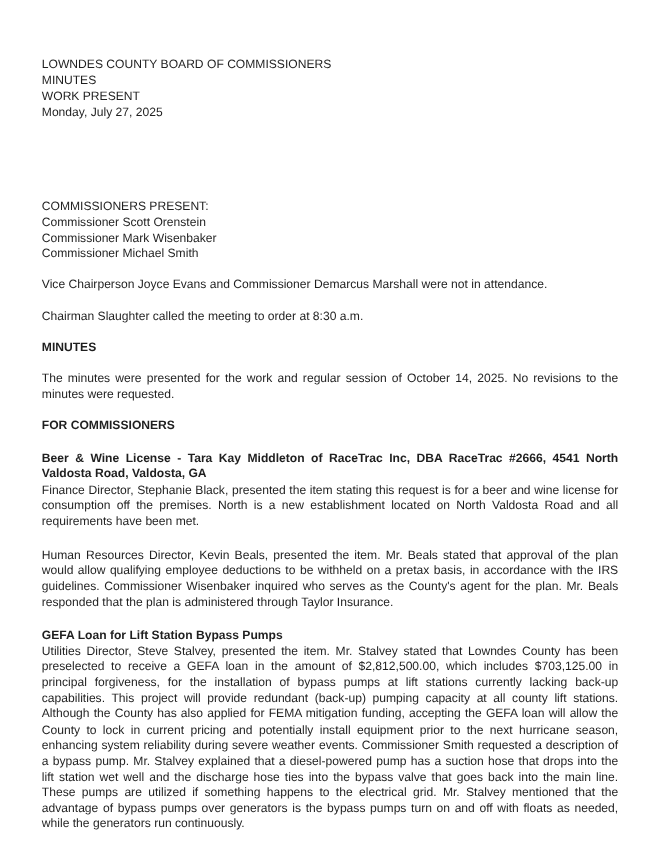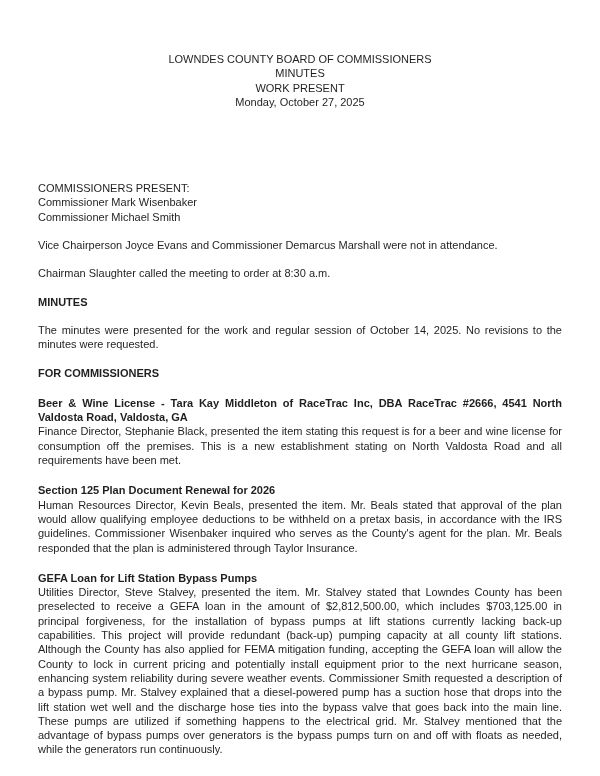--- a/index.html
+++ b/index.html
@@ -14,21 +14,20 @@
     background: #ffffff;
     box-sizing: border-box;
     padding: 46px 38px 0 38px;
     font-family: "Liberation Sans", "DejaVu Sans", sans-serif;
     font-size: 11px;
     line-height: 14.3px;
     color: #1f1f1f;
     overflow: hidden;
   }
   .title-block {
-    text-align: center;
     margin-top: 6px;
   }
   .attendance-block {
     margin-top: 72px;
   }
   .spacer-line {
     margin-top: 14px;
   }
   .section-heading {
     font-weight: bold;
@@ -51,45 +50,45 @@
 </style>
 </head>
 <body>
 
 <div class="page">
 
   <div class="title-block">
     <div>LOWNDES COUNTY BOARD OF COMMISSIONERS</div>
     <div>MINUTES</div>
     <div>WORK PRESENT</div>
-    <div>Monday, October 27, 2025</div>
+    <div>Monday, July 27, 2025</div>
   </div>
 
   <div class="attendance-block">
     <div>COMMISSIONERS PRESENT:</div>
+    <div>Commissioner Scott Orenstein</div>
     <div>Commissioner Mark Wisenbaker</div>
     <div>Commissioner Michael Smith</div>
   </div>
 
   <div class="spacer-line">Vice Chairperson Joyce Evans and Commissioner Demarcus Marshall were not in attendance.</div>
 
   <div class="spacer-line">Chairman Slaughter called the meeting to order at 8:30 a.m.</div>
 
   <div class="section-heading">MINUTES</div>
   <div class="body-par">The minutes were presented for the work and regular session of October 14, 2025. No revisions to the minutes were requested.</div>
 
   <div class="section-heading">FOR COMMISSIONERS</div>
 
   <div class="item">
     <div class="item-heading">Beer &amp; Wine License - Tara Kay Middleton of RaceTrac Inc, DBA RaceTrac #2666, 4541 North Valdosta Road, Valdosta, GA</div>
-    <div class="item-body">Finance Director, Stephanie Black, presented the item stating this request is for a beer and wine license for consumption off the premises. This is a new establishment stating on North Valdosta Road and all requirements have been met.</div>
+    <div class="item-body">Finance Director, Stephanie Black, presented the item stating this request is for a beer and wine license for consumption off the premises. North is a new establishment located on North Valdosta Road and all requirements have been met.</div>
   </div>
 
   <div class="item">
-    <div class="item-heading">Section 125 Plan Document Renewal for 2026</div>
     <div class="item-body">Human Resources Director, Kevin Beals, presented the item. Mr. Beals stated that approval of the plan would allow qualifying employee deductions to be withheld on a pretax basis, in accordance with the IRS guidelines. Commissioner Wisenbaker inquired who serves as the County's agent for the plan. Mr. Beals responded that the plan is administered through Taylor Insurance.</div>
   </div>
 
   <div class="item">
     <div class="item-heading">GEFA Loan for Lift Station Bypass Pumps</div>
     <div class="item-body">Utilities Director, Steve Stalvey, presented the item. Mr. Stalvey stated that Lowndes County has been preselected to receive a GEFA loan in the amount of $2,812,500.00, which includes $703,125.00 in principal forgiveness, for the installation of bypass pumps at lift stations currently lacking back-up capabilities. This project will provide redundant (back-up) pumping capacity at all county lift stations. Although the County has also applied for FEMA mitigation funding, accepting the GEFA loan will allow the County to lock in current pricing and potentially install equipment prior to the next hurricane season, enhancing system reliability during severe weather events. Commissioner Smith requested a description of a bypass pump. Mr. Stalvey explained that a diesel-powered pump has a suction hose that drops into the lift station wet well and the discharge hose ties into the bypass valve that goes back into the main line. These pumps are utilized if something happens to the electrical grid. Mr. Stalvey mentioned that the advantage of bypass pumps over generators is the bypass pumps turn on and off with floats as needed, while the generators run continuously.</div>
   </div>
 
 </div>
 

